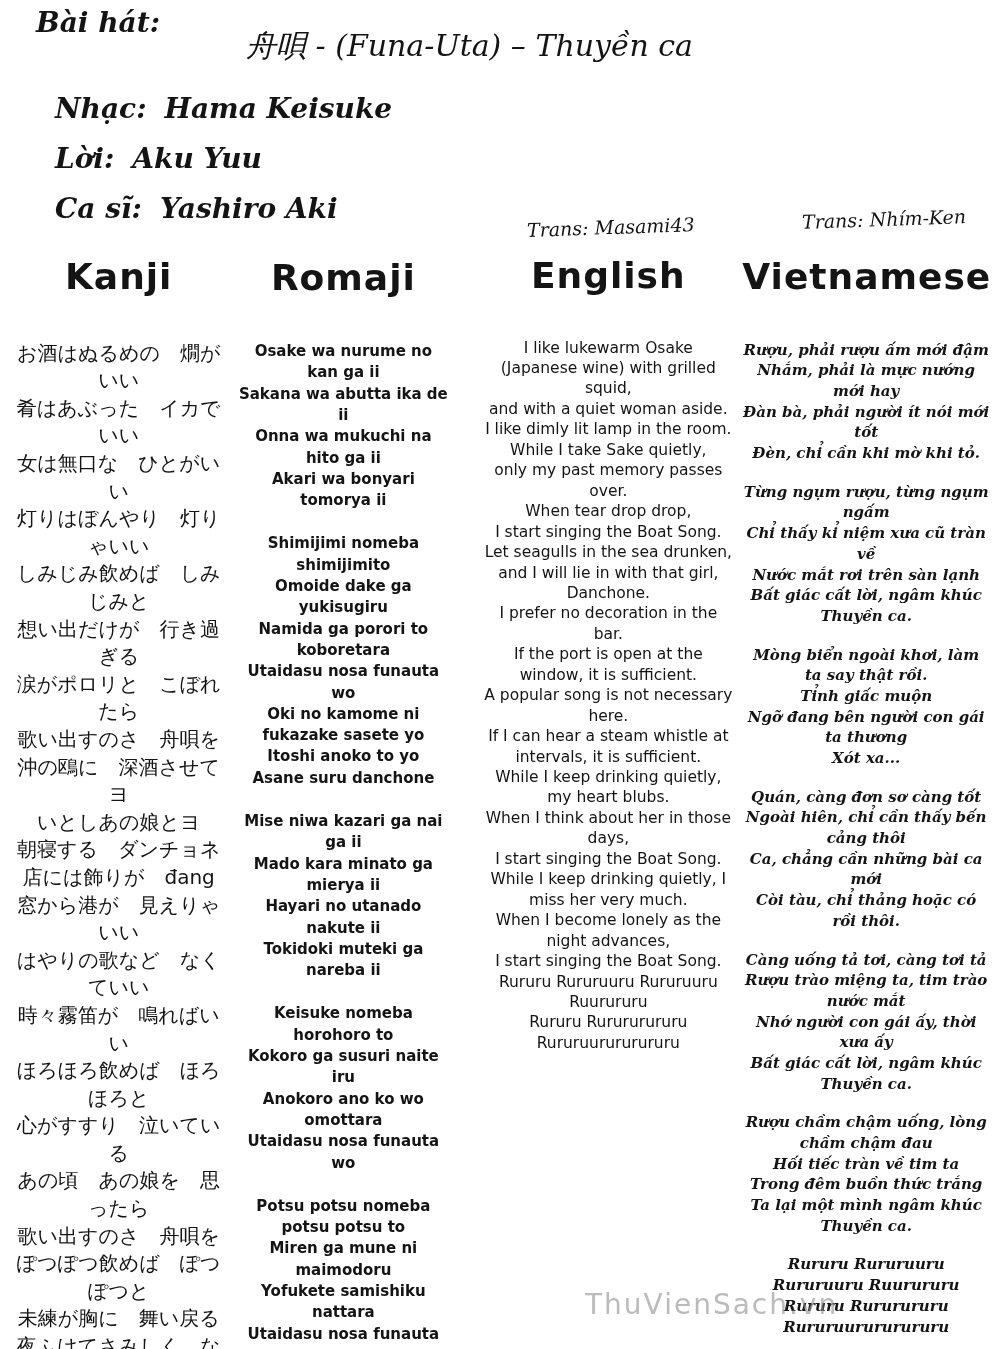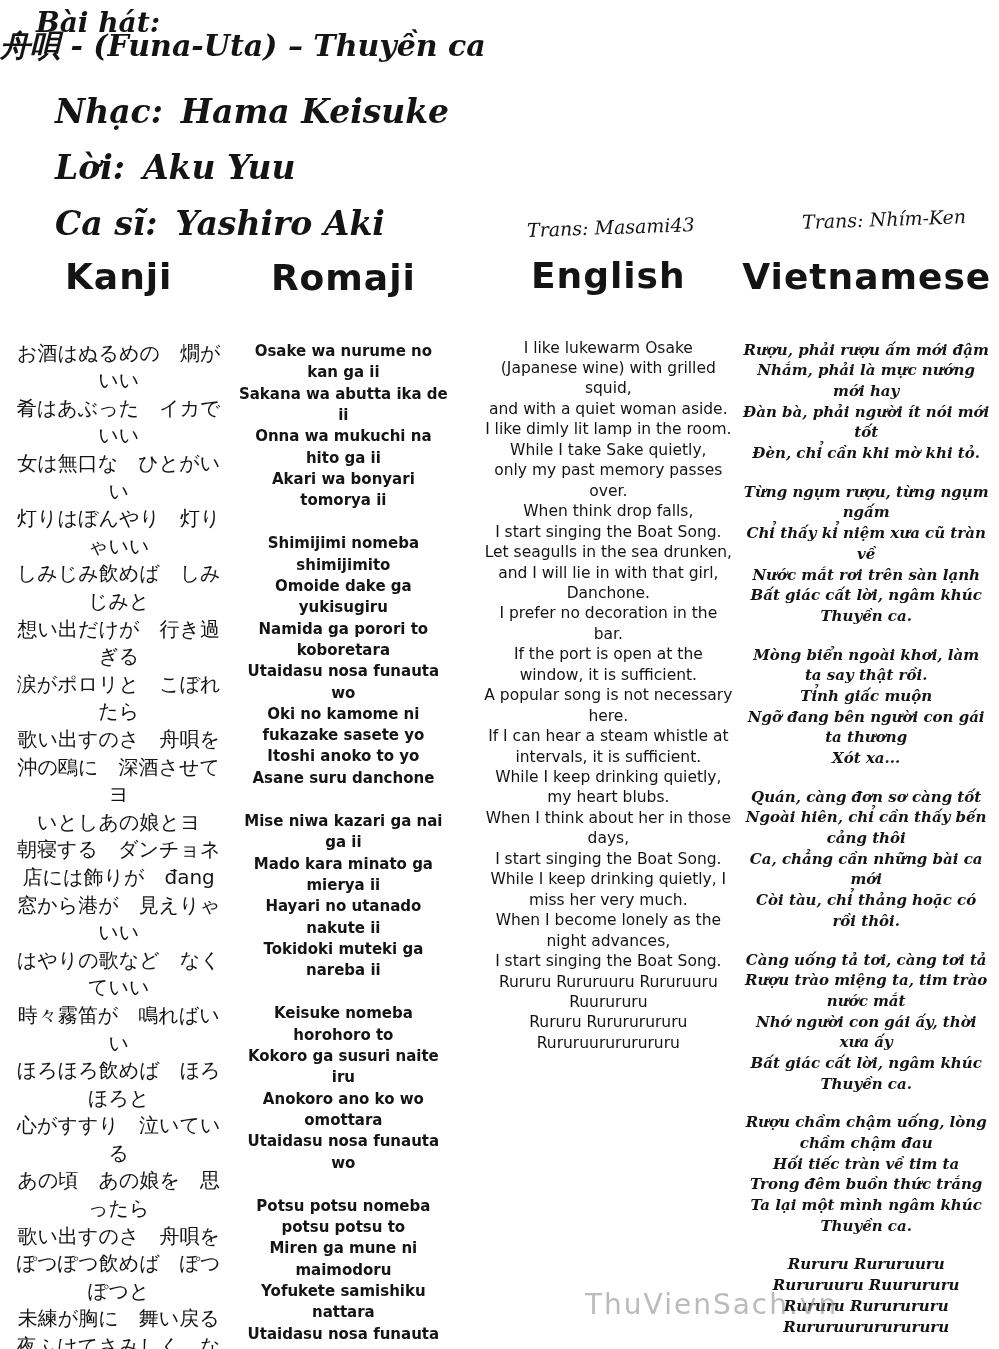--- a/index.html
+++ b/index.html
@@ -15,29 +15,30 @@
   
   .header { position: relative; height: 252px; }
   .song-label {
     position: absolute; left: 36px; top: 6px;
     font-family: "DejaVu Serif", serif;
     font-style: italic; font-weight: bold;
     font-size: 28px;
   }
   .title {
     position: absolute; left: 0; right: 60px; top: 26px;
-    font-family: "DejaVu Serif", serif;
-    font-style: italic; font-weight: bold;
+    text-align: center;
+    font-family: "DejaVu Serif", serif;
+    font-style: italic; font-weight: normal;
     font-size: 30px;
   }
   .credits { position: absolute; left: 55px; top: 92px; }
   .credit-row {
     font-family: "DejaVu Serif", serif;
     font-style: italic; font-weight: bold;
-    font-size: 33px;
+    font-size: 28px;
     margin-bottom: 17px;
     white-space: nowrap;
   }
   .credit-label { display: inline-block; margin-right: 18px; }
   .trans {
     position: absolute;
     font-family: "DejaVu Serif", serif;
     font-style: italic;
     font-size: 19px;
     white-space: nowrap;
@@ -204,21 +205,21 @@
       </div>
     </div>
     <div class="col col-english">
       <div class="col-header">English</div>
       <div class="stanza">
         <div class="line">I like lukewarm Osake (Japanese wine) with grilled squid,</div>
         <div class="line">and with a quiet woman aside.</div>
         <div class="line">I like dimly lit lamp in the room.</div>
         <div class="line">While I take Sake quietly,</div>
         <div class="line">only my past memory passes over.</div>
-        <div class="line">When think drop falls,</div>
+        <div class="line">When tear drop drop,</div>
         <div class="line">I start singing the Boat Song.</div>
         <div class="line">Let seagulls in the sea drunken,</div>
         <div class="line">and I will lie in with that girl, Danchone.</div>
         <div class="line">I prefer no decoration in the bar.</div>
         <div class="line">If the port is open at the window, it is sufficient.</div>
         <div class="line">A popular song is not necessary here.</div>
         <div class="line">If I can hear a steam whistle at intervals, it is sufficient.</div>
         <div class="line">While I keep drinking quietly, my heart blubs.</div>
         <div class="line">When I think about her in those days,</div>
         <div class="line">I start singing the Boat Song.</div>

